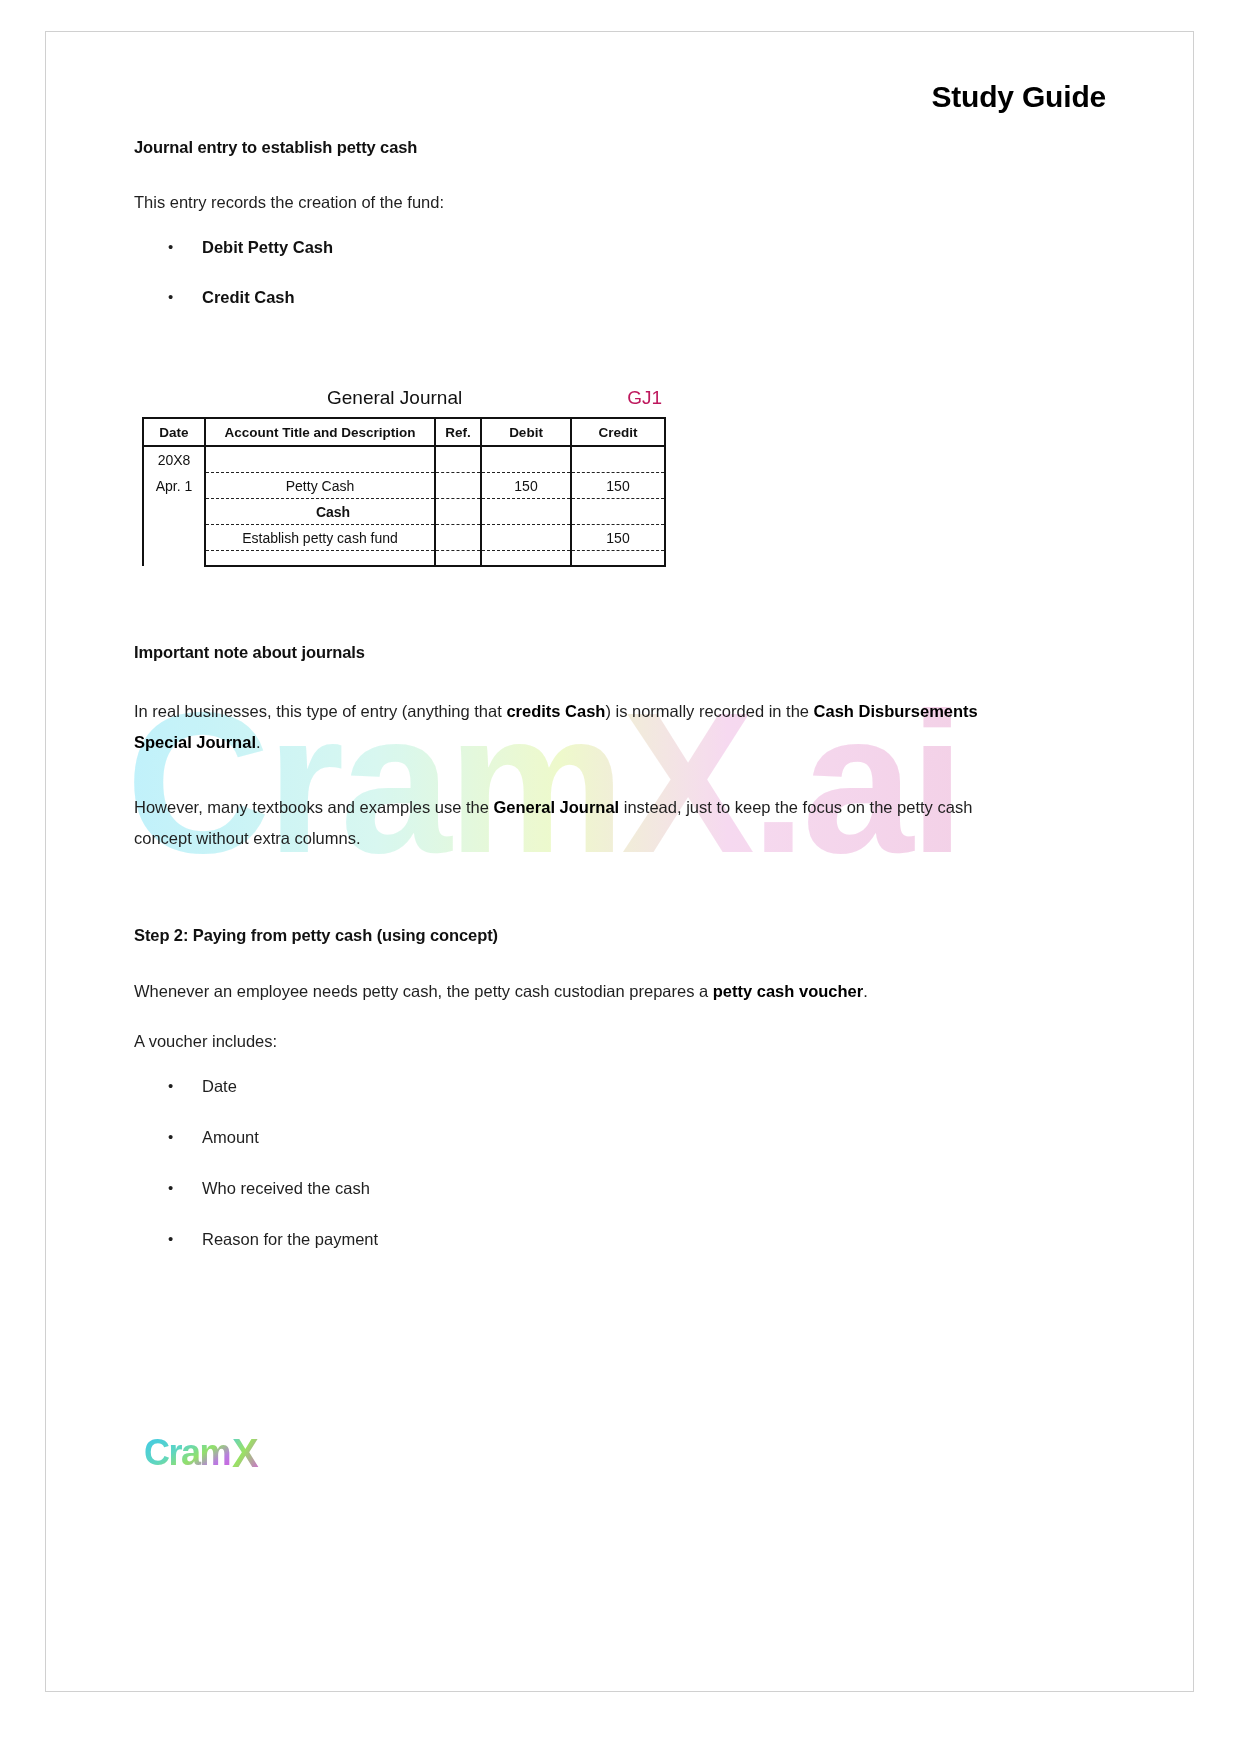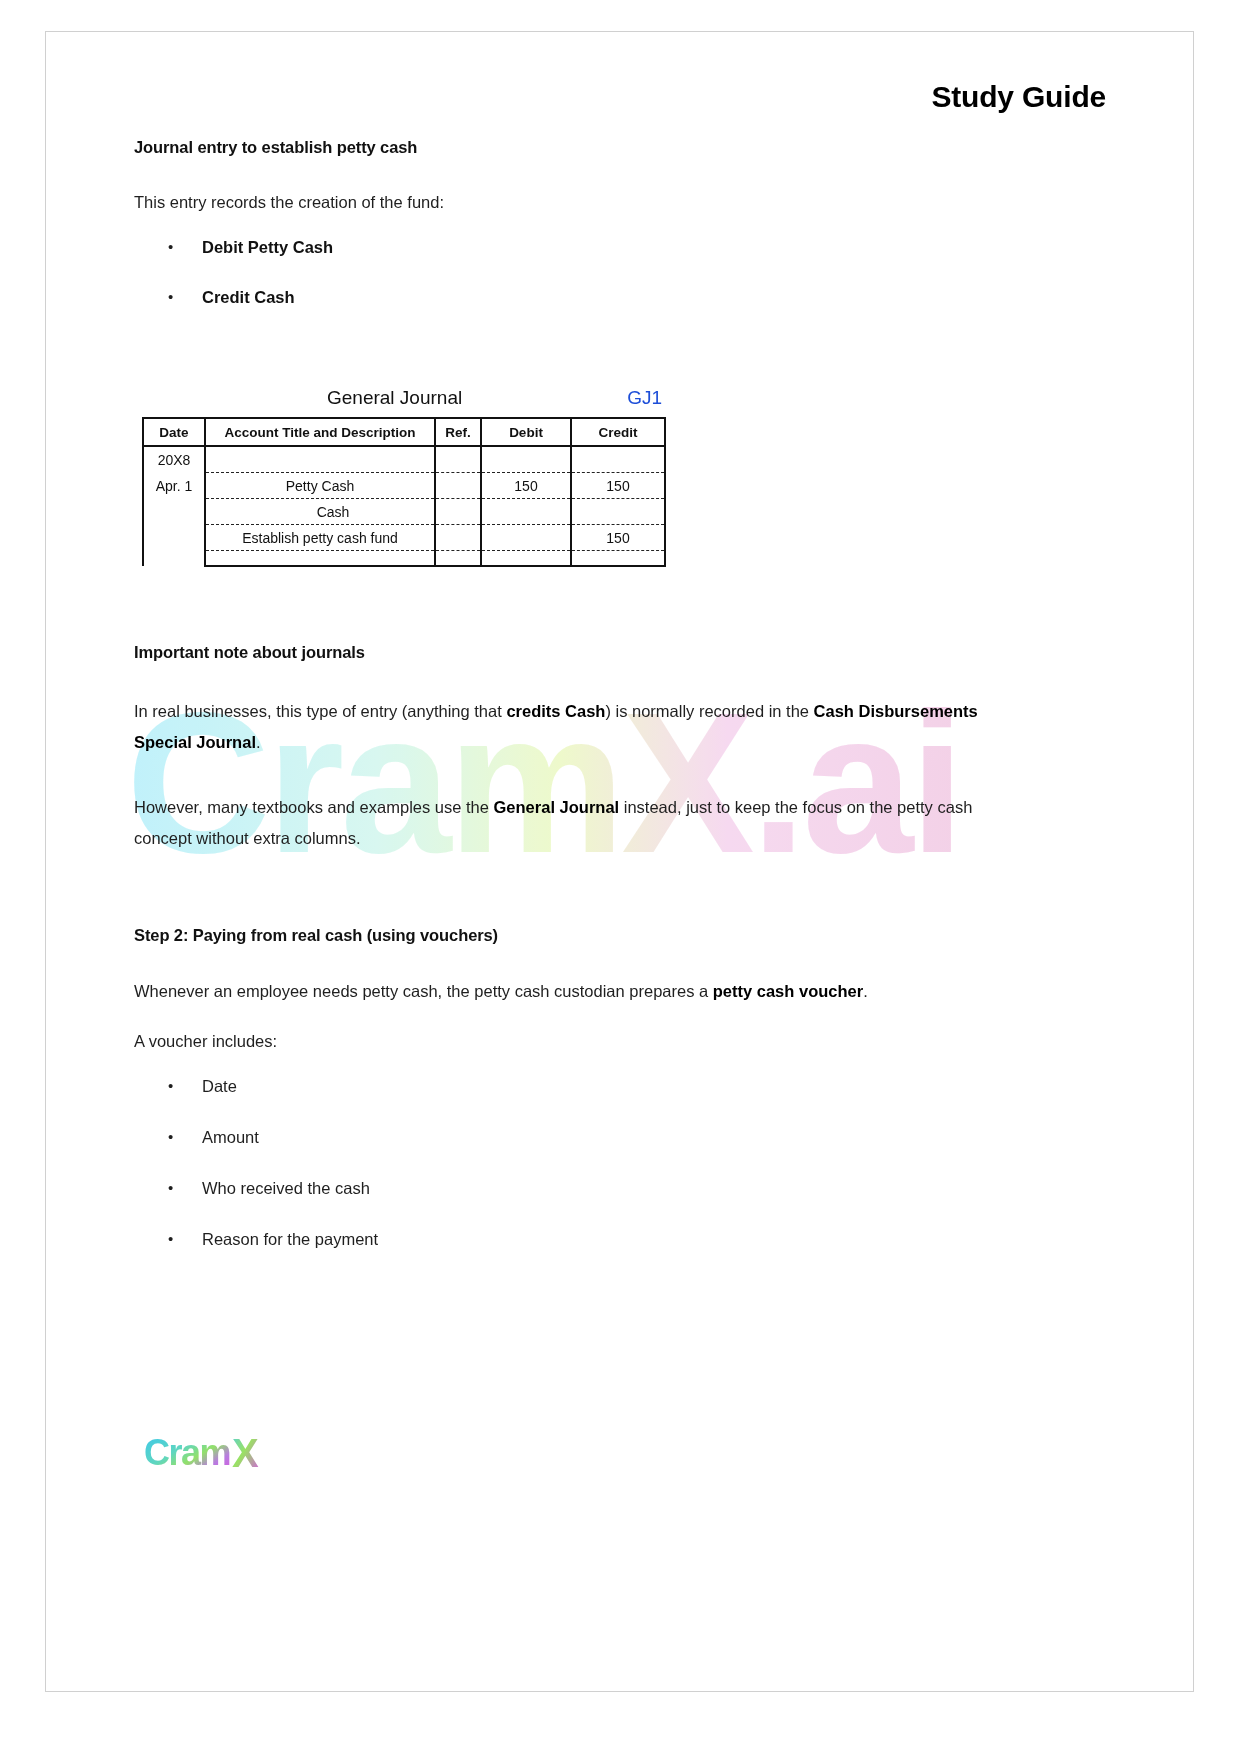--- a/index.html
+++ b/index.html
@@ -115,21 +115,21 @@
     top: 0;
     font-size: 19px;
     color: #111;
     white-space: nowrap;
   }
   .journal-caption .jref {
     position: absolute;
     right: 8px;
     top: 0;
     font-size: 19px;
-    color: #1d4ed8;
+    color: #be185d;
   }
 
   table.gj {
     border-collapse: collapse;
     width: 522px;
     table-layout: fixed;
     font-size: 13.5px;
     color: #111;
   }
   table.gj th, table.gj td {
@@ -156,21 +156,21 @@
     border-bottom: 2px solid #111;
     height: 14px;
   }
   td.c-date {
     text-align: left;
     padding-left: 6px;
     border-bottom: none !important;
     white-space: nowrap;
   }
   td.c-acct { padding-left: 9px; text-align: left; }
-  td.c-acct.indent { padding-left: 26px; }
+  td.c-acct.indent { padding-left: 26px; font-weight: bold; }
   td.c-ref { }
   td.c-amt { text-align: right; padding-right: 12px; }
 
   
   col.w-date { width: 62px; }
   col.w-acct { width: 230px; }
   col.w-ref  { width: 46px; }
   col.w-deb  { width: 90px; }
   col.w-cre  { width: 94px; }
 
@@ -288,21 +288,21 @@
     <div class="h-sub" style="top:611px;">Important note about journals</div>
 
     <div class="para" style="top:664px; width:870px;">
       <span>In real businesses, this type of entry (anything that </span><b>credits Cash</b><span>) is normally recorded in the </span><b>Cash Disbursements Special Journal</b><span>.</span>
     </div>
 
     <div class="para" style="top:760px; width:880px;">
       <span>However, many textbooks and examples use the </span><b>General Journal</b><span> instead, just to keep the focus on the petty cash concept without extra columns.</span>
     </div>
 
-    <div class="h-sub" style="top:894px;">Step 2: Paying from real cash (using vouchers)</div>
+    <div class="h-sub" style="top:894px;">Step 2: Paying from petty cash (using concept)</div>
 
     <div class="para" style="top:944px; width:900px;">
       <span>Whenever an employee needs petty cash, the petty cash custodian prepares a </span><b>petty cash voucher</b><span>.</span>
     </div>
 
     <div class="para" style="top:994px;">A voucher includes:</div>
 
     <div class="bullet" style="top:1047px;">
       <span class="dot">•</span>
       <span class="btext">Date</span>

